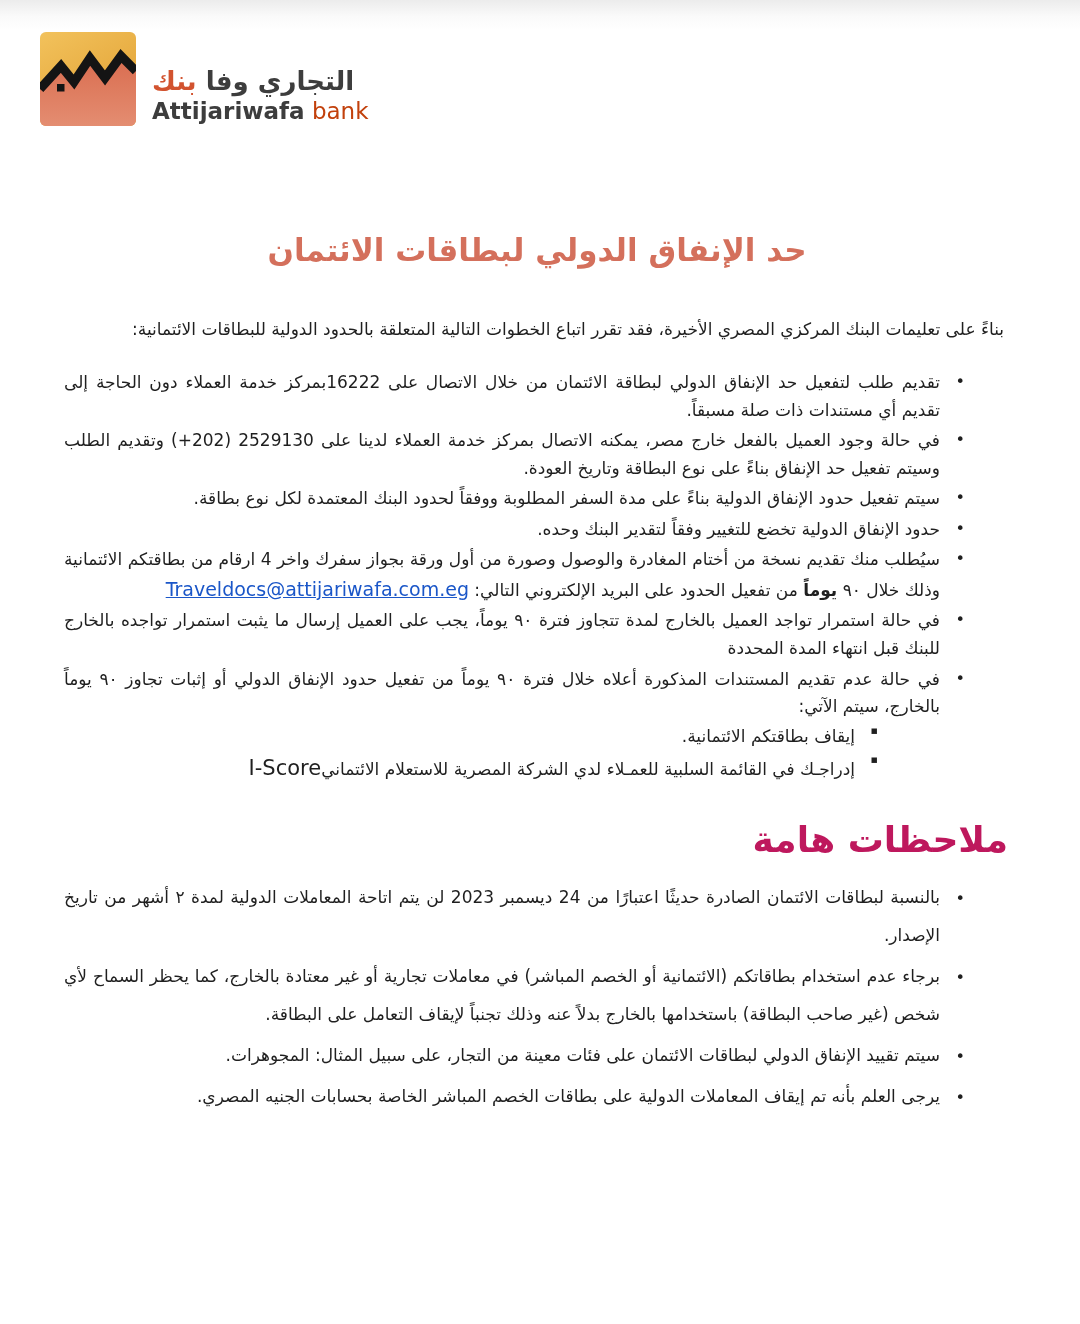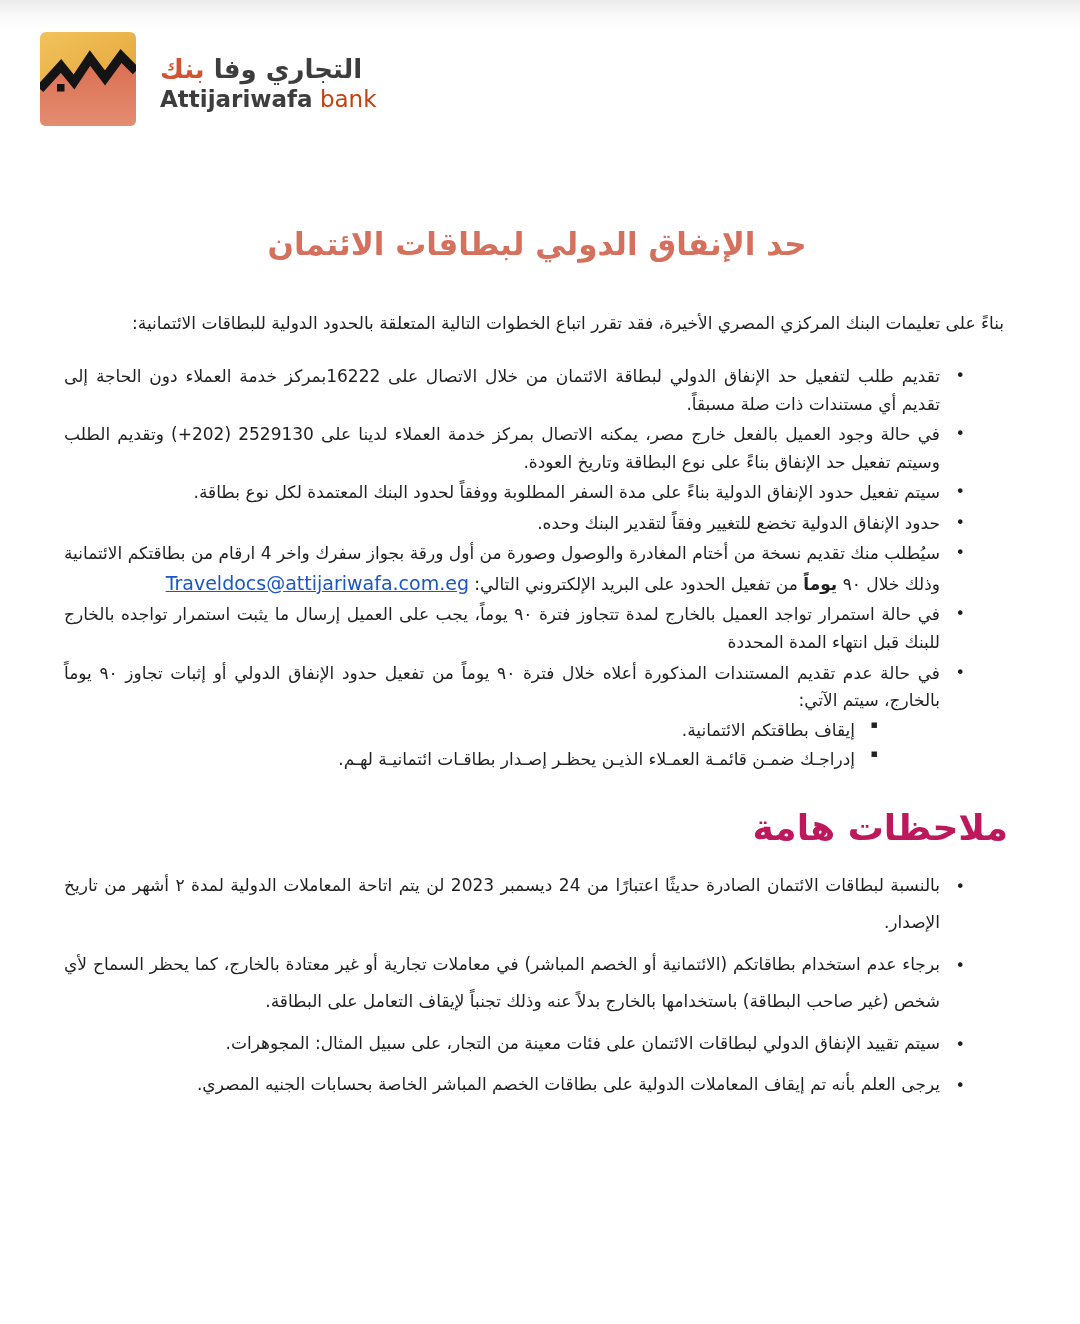--- a/index.html
+++ b/index.html
@@ -12,39 +12,39 @@
     overflow:hidden;
   }
   .scan-shade{
     position:absolute;top:0;left:0;right:0;height:30px;
     background:linear-gradient(#dcdcdc,#f6f6f6 55%,#ffffff);
     opacity:.55;pointer-events:none;
   }
   
   .logo-row{
     position:absolute;top:32px;left:40px;
-    display:flex;align-items:center;gap:24px;
+    display:flex;align-items:flex-end;gap:16px;
     direction:ltr;
   }
   .logo-mark{
     width:96px;height:94px;border-radius:6px;overflow:hidden;
     box-shadow:0 0 0 1px rgba(0,0,0,.05) inset;
     flex:0 0 auto;
   }
   .logo-text{display:flex;flex-direction:column;align-items:flex-start;padding-top:10px;}
   .logo-ar{
     direction:rtl;font-weight:bold;font-size:26px;line-height:30px;
     color:#3d3d3d;letter-spacing:-0.5px;
   }
   .logo-ar .accent{color:#d2532f;}
   .logo-en{font-size:23px;line-height:30px;color:#3d3d3d;font-weight:bold;}
   .logo-en .accent{color:#c2410c;font-weight:normal;}
   
   .doc{
-    position:absolute;top:0;left:0;right:0;
+    position:absolute;top:6px;left:0;right:0;
     padding:222px 70px 0 64px;
     direction:rtl;
   }
   .doc-title{
     text-align:center;
     color:#d4705c;font-weight:bold;font-size:31px;line-height:44px;
     margin:0;
   }
   .intro{
     margin:44px 6px 0 0;
@@ -144,21 +144,21 @@
   <ul class="main-list">
     <li>تقديم طلب لتفعيل حد الإنفاق الدولي لبطاقة الائتمان من خلال الاتصال على 16222بمركز خدمة العملاء دون الحاجة إلى تقديم أي مستندات ذات صلة مسبقاً.</li>
     <li><span>في حالة وجود العميل بالفعل خارج مصر، يمكنه الاتصال بمركز خدمة العملاء لدينا على </span><span class="phone" dir="ltr">(+202) 2529130</span><span> وتقديم الطلب وسيتم تفعيل حد الإنفاق بناءً على نوع البطاقة وتاريخ العودة.</span></li>
     <li>سيتم تفعيل حدود الإنفاق الدولية بناءً على مدة السفر المطلوبة ووفقاً لحدود البنك المعتمدة لكل نوع بطاقة.</li>
     <li>حدود الإنفاق الدولية تخضع للتغيير وفقاً لتقدير البنك وحده.</li>
     <li><span>سيُطلب منك تقديم نسخة من أختام المغادرة والوصول وصورة من أول ورقة بجواز سفرك واخر 4 ارقام من بطاقتكم الائتمانية وذلك خلال ٩٠ </span><span class="bold">يوماً</span><span> من تفعيل الحدود على البريد الإلكتروني التالي: </span><a class="email-link">Traveldocs@attijariwafa.com.eg</a></li>
     <li>في حالة استمرار تواجد العميل بالخارج لمدة تتجاوز فترة ٩٠ يوماً، يجب على العميل إرسال ما يثبت استمرار تواجده بالخارج للبنك قبل انتهاء المدة المحددة</li>
     <li><span>في حالة عدم تقديم المستندات المذكورة أعلاه خلال فترة ٩٠ يوماً من تفعيل حدود الإنفاق الدولي أو إثبات تجاوز ٩٠ يوماً بالخارج، سيتم الآتي:</span>
       <ul class="sub-list">
         <li>إيقاف بطاقتكم الائتمانية.</li>
-        <li>إدراجـك ضمـن قائمـة العمـلاء الذيـن يحظـر إصـدار بطاقـات ائتمانيـة لهـم.</li>
+        <li><span>إدراجـك في القائمة السلبية للعمـلاء لدي الشركة المصرية للاستعلام الائتماني</span><span class="latin-big">I-Score</span></li>
       </ul>
     </li>
   </ul>
 
   <h2 class="notes-heading">ملاحظات هامة</h2>
 
   <ul class="notes-list">
     <li>بالنسبة لبطاقات الائتمان الصادرة حديثًا اعتبارًا من 24 ديسمبر 2023 لن يتم اتاحة المعاملات الدولية لمدة ٢ أشهر من تاريخ الإصدار.</li>
     <li>برجاء عدم استخدام بطاقاتكم (الائتمانية أو الخصم المباشر) في معاملات تجارية أو غير معتادة بالخارج، كما يحظر السماح لأي شخص (غير صاحب البطاقة) باستخدامها بالخارج بدلاً عنه وذلك تجنباً لإيقاف التعامل على البطاقة.</li>
     <li>سيتم تقييد الإنفاق الدولي لبطاقات الائتمان على فئات معينة من التجار، على سبيل المثال: المجوهرات.</li>

